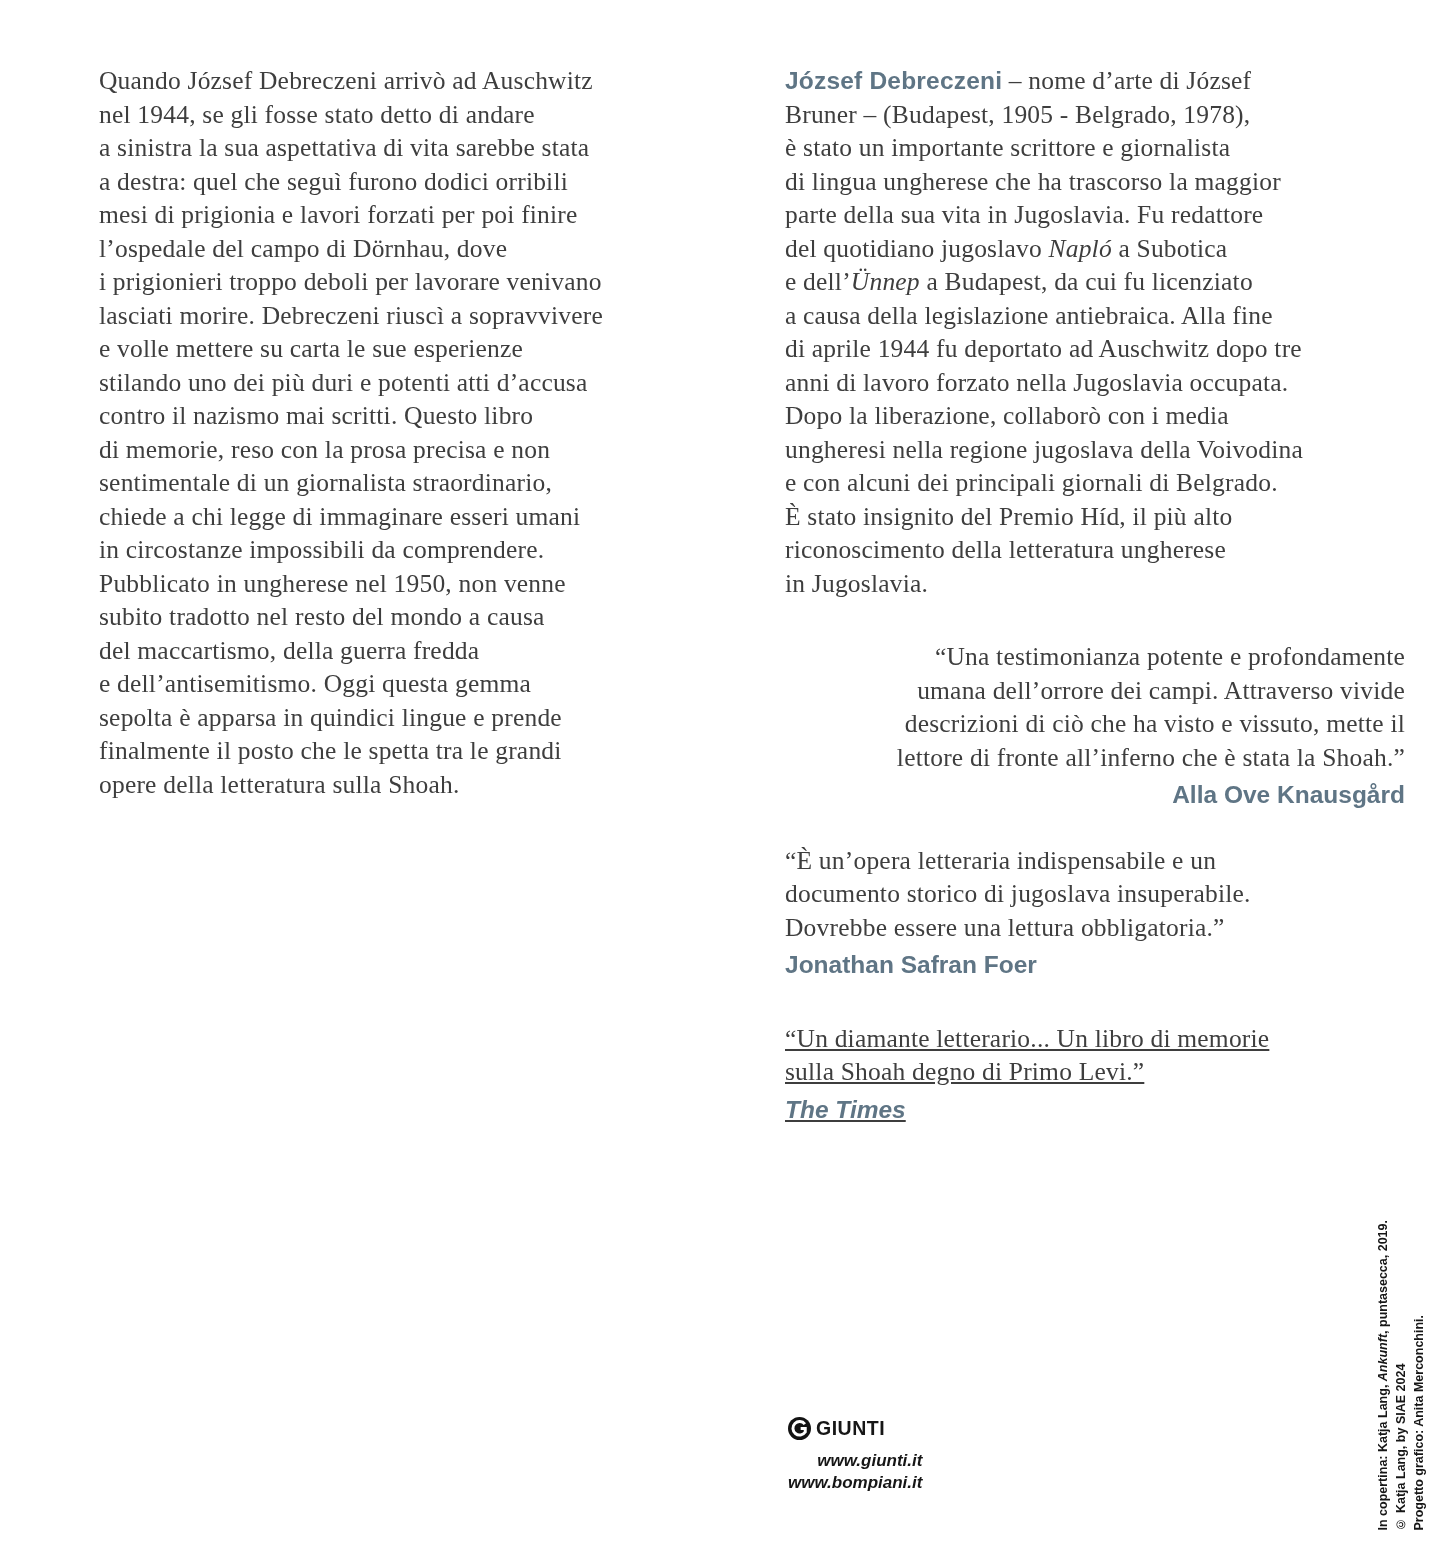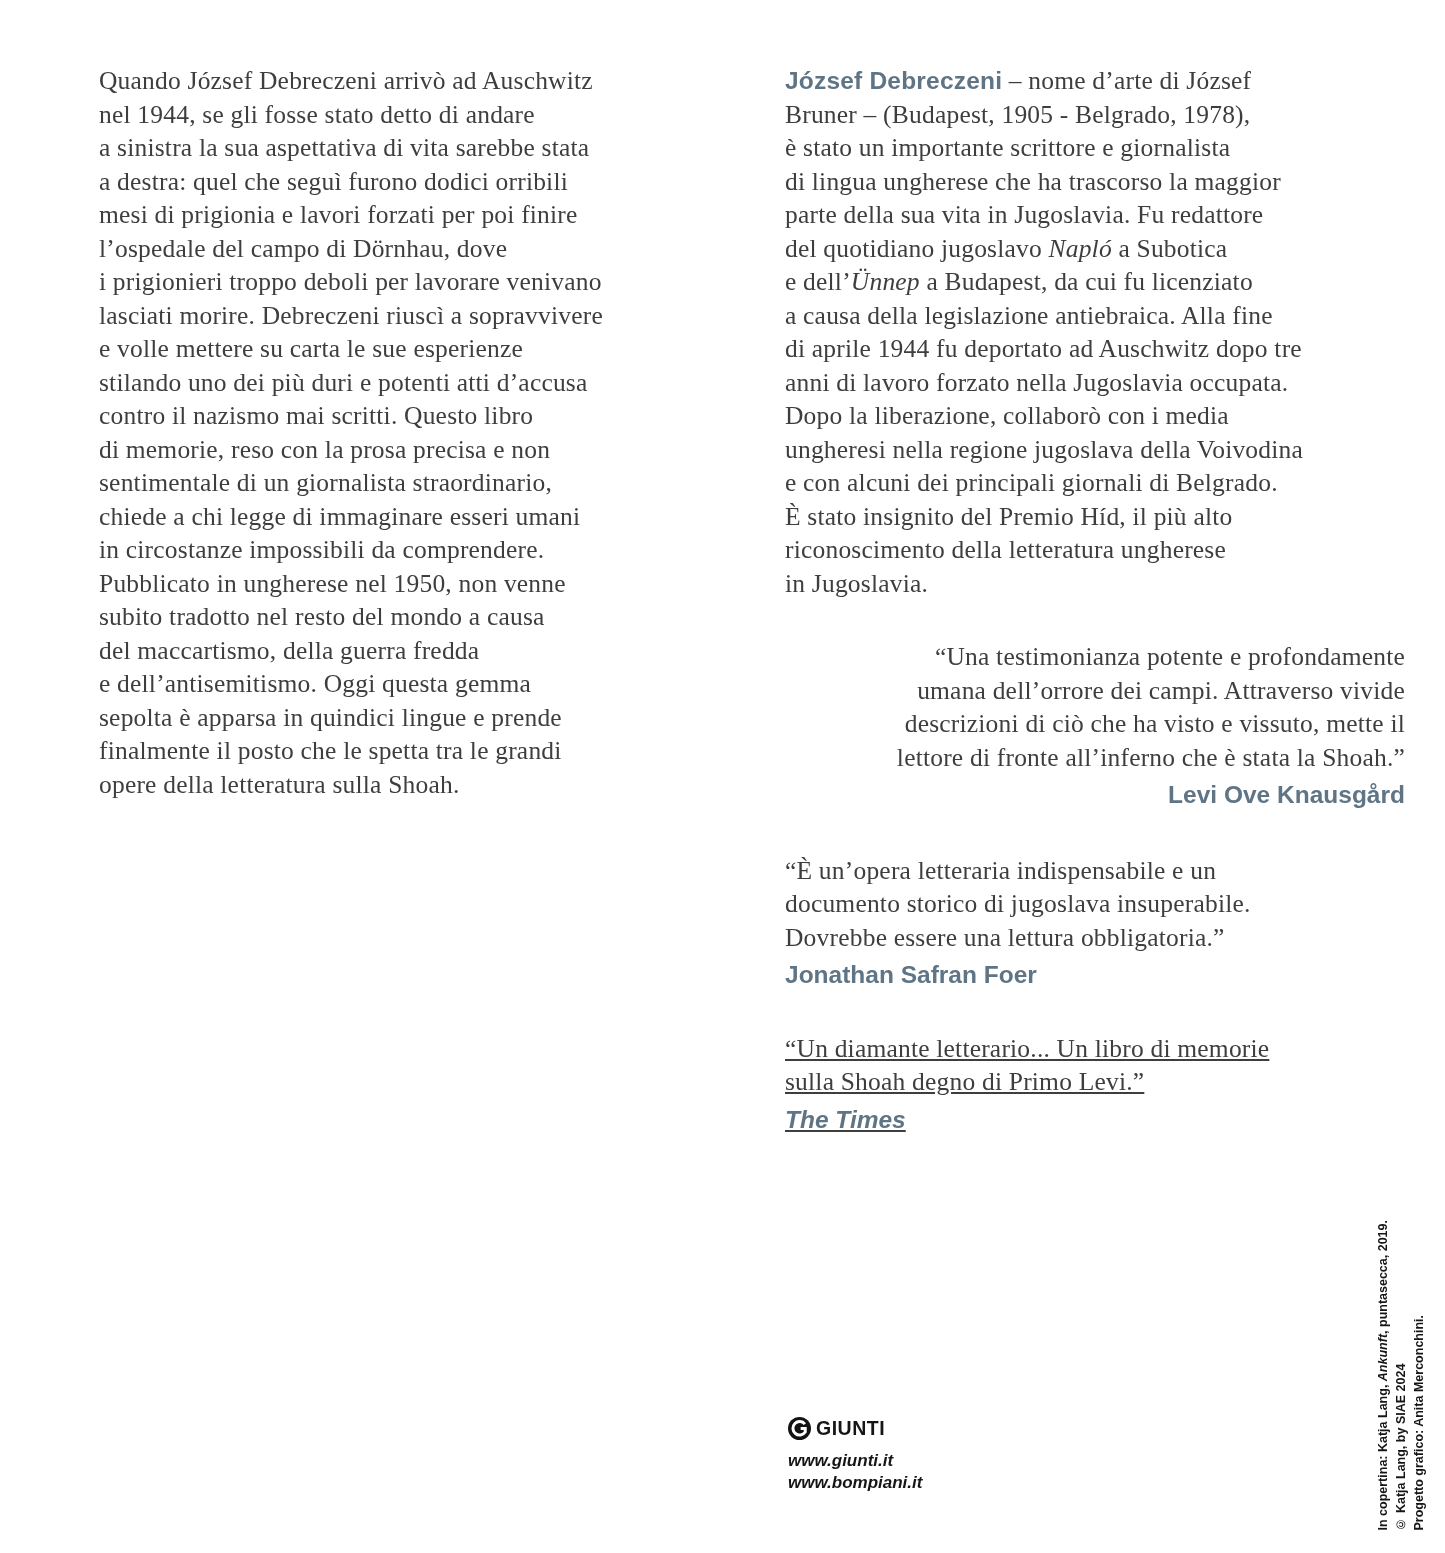--- a/index.html
+++ b/index.html
@@ -21,37 +21,38 @@
   #left-col{left:99px;width:600px;}
   #right-col{left:785px;width:620px;}
   .seg-i{font-style:italic;}
   .seg-name{
     font-family:"Liberation Sans","DejaVu Sans",sans-serif;
     font-weight:bold;
     color:var(--accent,#5f7585);
     font-size:24.5px;
   }
   .quotes{margin-top:40px;}
-  .quote-block{margin-top:42px;}
+  .quote-block{margin-top:32px;}
   .quote-block.first{margin-top:0;text-align:right;}
   .quote-block.third{margin-top:40px;text-decoration:underline;}
   .attribution{
     font-family:"Liberation Sans","DejaVu Sans",sans-serif;
     font-weight:bold;
     color:var(--accent,#5f7585);
     font-size:24.5px;
     line-height:33.5px;
     margin-top:4px;
     white-space:pre;
   }
   .attribution-italic{font-style:italic;}
   #publisher{
     position:absolute;left:788px;top:1417px;
     font-family:"Liberation Sans","DejaVu Sans",sans-serif;
     color:var(--ink,#161616);
+    text-align:right;
   }
   .logo-row{display:flex;align-items:center;gap:5px;}
   .logo-row svg{display:block;}
   .logo-text{
     font-weight:bold;
     font-size:19.5px;
     letter-spacing:.5px;
     color:var(--ink,#161616);
   }
   .urls{margin-top:10px;font-style:italic;}
@@ -124,21 +125,21 @@
     </div>
 
   <div class="quotes">
     <div class="quote-block first">
       <div>
           <div class="tline">“Una testimonianza potente e profondamente</div>
           <div class="tline">umana dell’orrore dei campi. Attraverso vivide</div>
           <div class="tline">descrizioni di ciò che ha visto e vissuto, mette il</div>
           <div class="tline">lettore di fronte all’inferno che è stata la Shoah.”</div>
         </div>
-      <div class="attribution">Levi Ove Knausgård</div>
+      <div class="attribution">Alla Ove Knausgård</div>
     </div>
     <div class="quote-block">
       <div>
           <div class="tline">“È un’opera letteraria indispensabile e un</div>
           <div class="tline">documento storico di jugoslava insuperabile.</div>
           <div class="tline">Dovrebbe essere una lettura obbligatoria.”</div>
         </div>
       <div class="attribution">Jonathan Safran Foer</div>
     </div>
     <div class="quote-block third">

